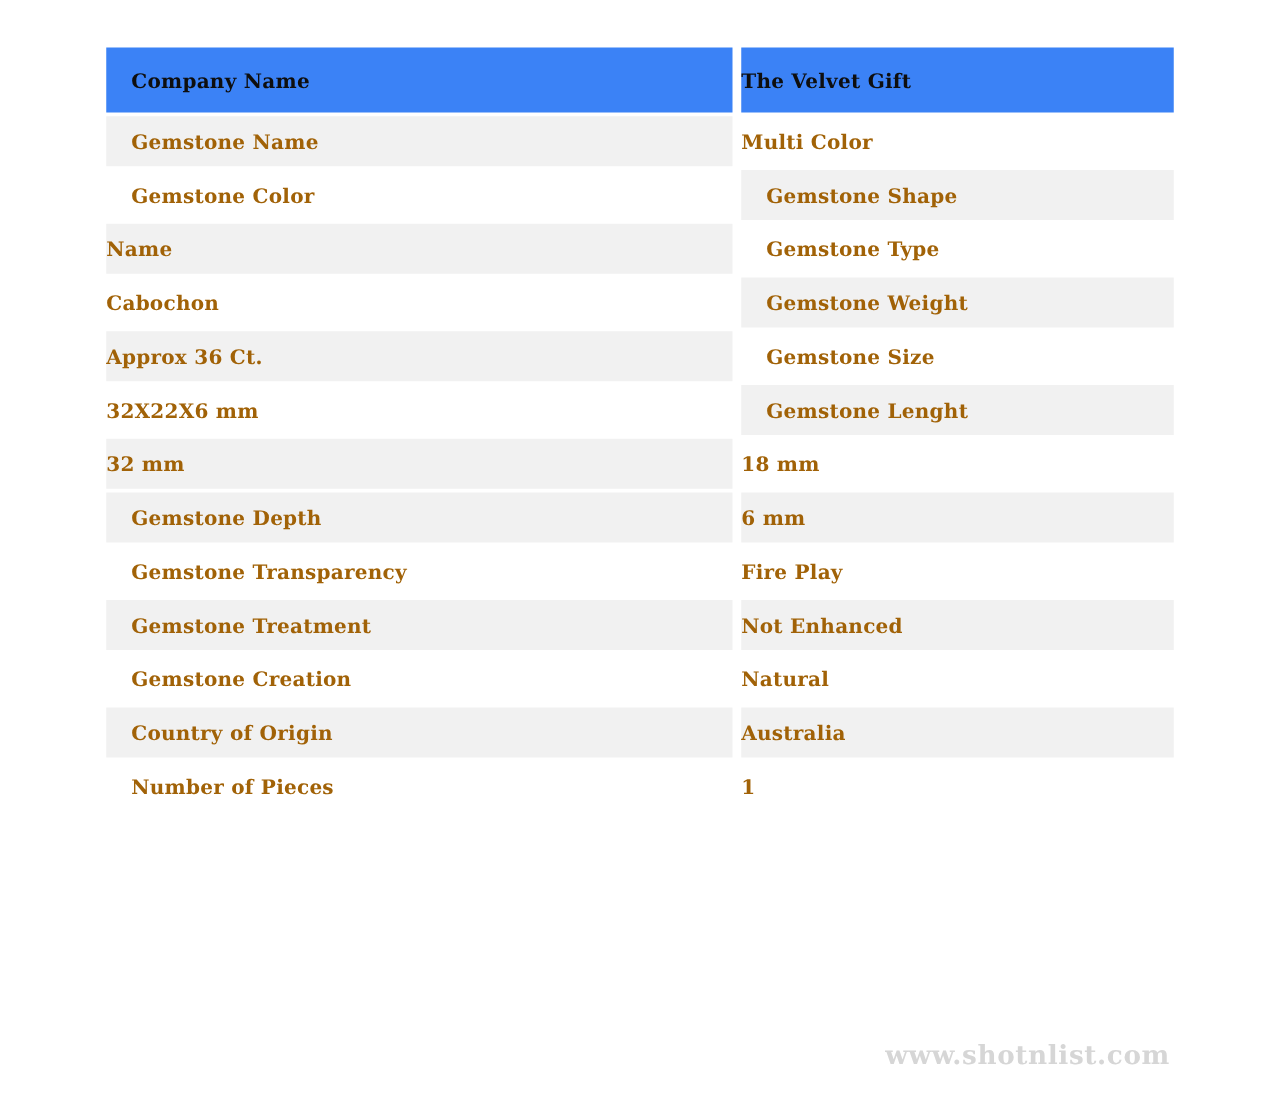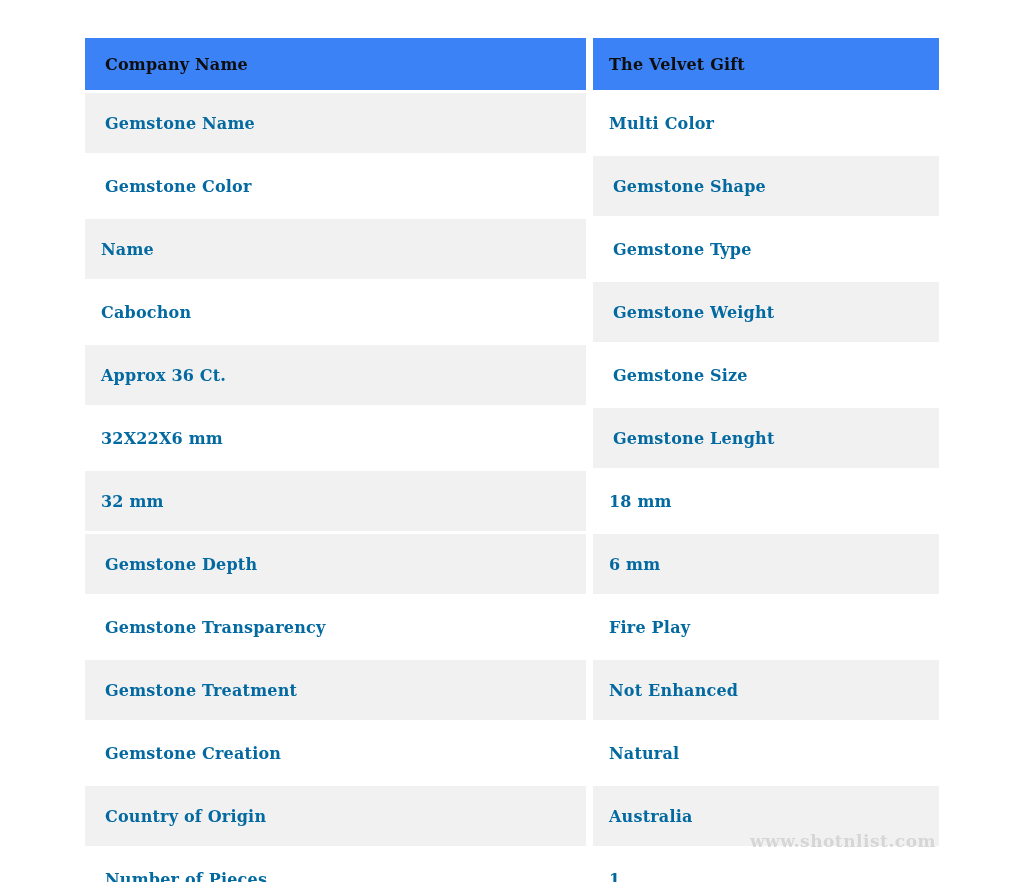--- a/index.html
+++ b/index.html
@@ -20,46 +20,46 @@
     top: 38px;
     width: 854px;
     display: grid;
     grid-template-columns: 501px 346px;
     column-gap: 7px;
     row-gap: 3px;
   }
   .cell {
     display: flex;
     align-items: center;
-    height: 60px;
+    height: 40px;
     background: #ffffff;
     font-size: 16px;
     font-weight: bold;
-    color: #0369a1;
+    color: #a16207;
     padding-left: 20px;
     box-sizing: border-box;
     letter-spacing: 0.2px;
   }
   .cell.value {
-    padding-left: 16px;
+    padding-left: 0;
   }
   .cell.header {
     height: 52px;
     background: #3b82f6;
     color: #0e0e0e;
   }
   
   .cell.shaded {
     background: #f1f1f1;
   }
   .watermark {
     position: absolute;
     top: 831px;
     right: 88px;
-    font-size: 17px;
+    font-size: 21px;
     font-weight: bold;
     color: #d6d6d6;
     letter-spacing: 0.5px;
   }
 </style>
 </head>
 <body>
 
 <div class="spec-table">
   <div class="cell header">Company Name</div>

